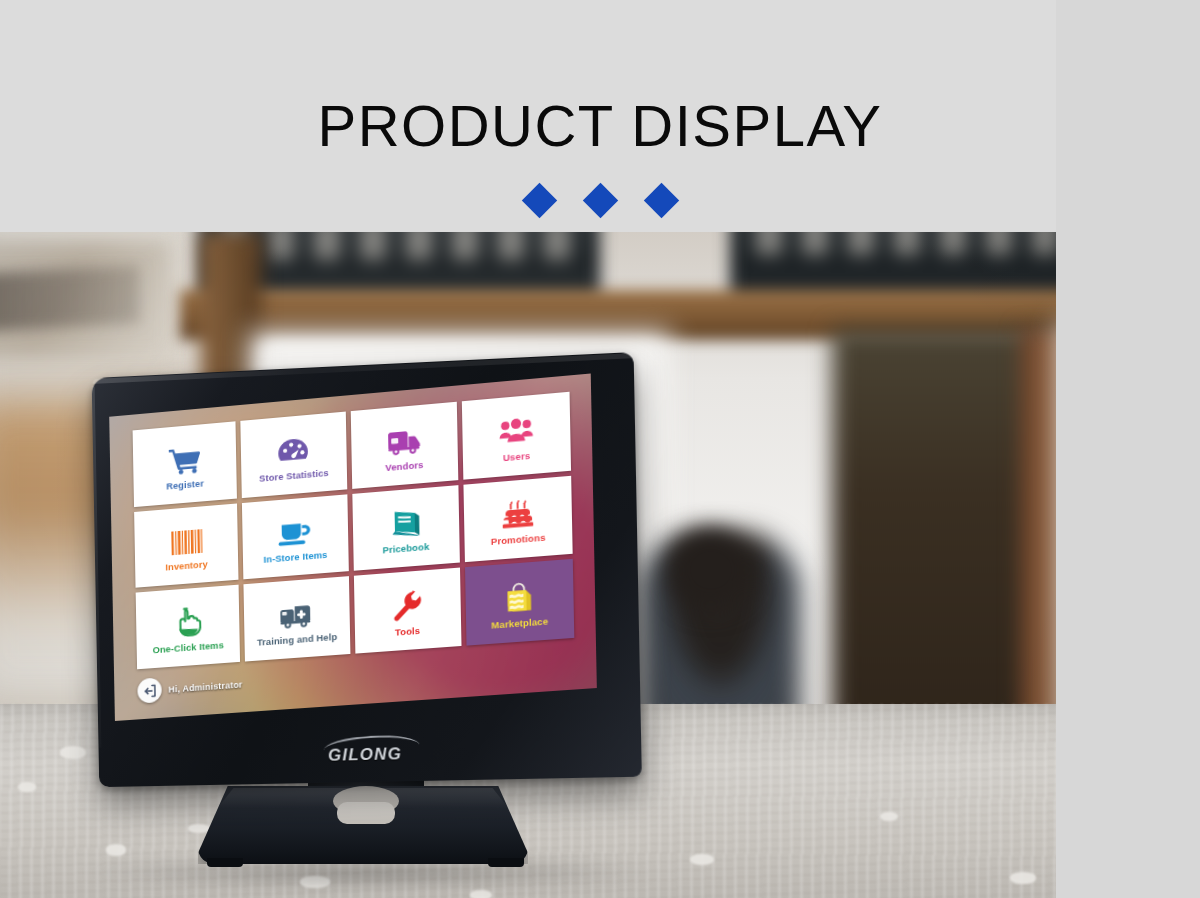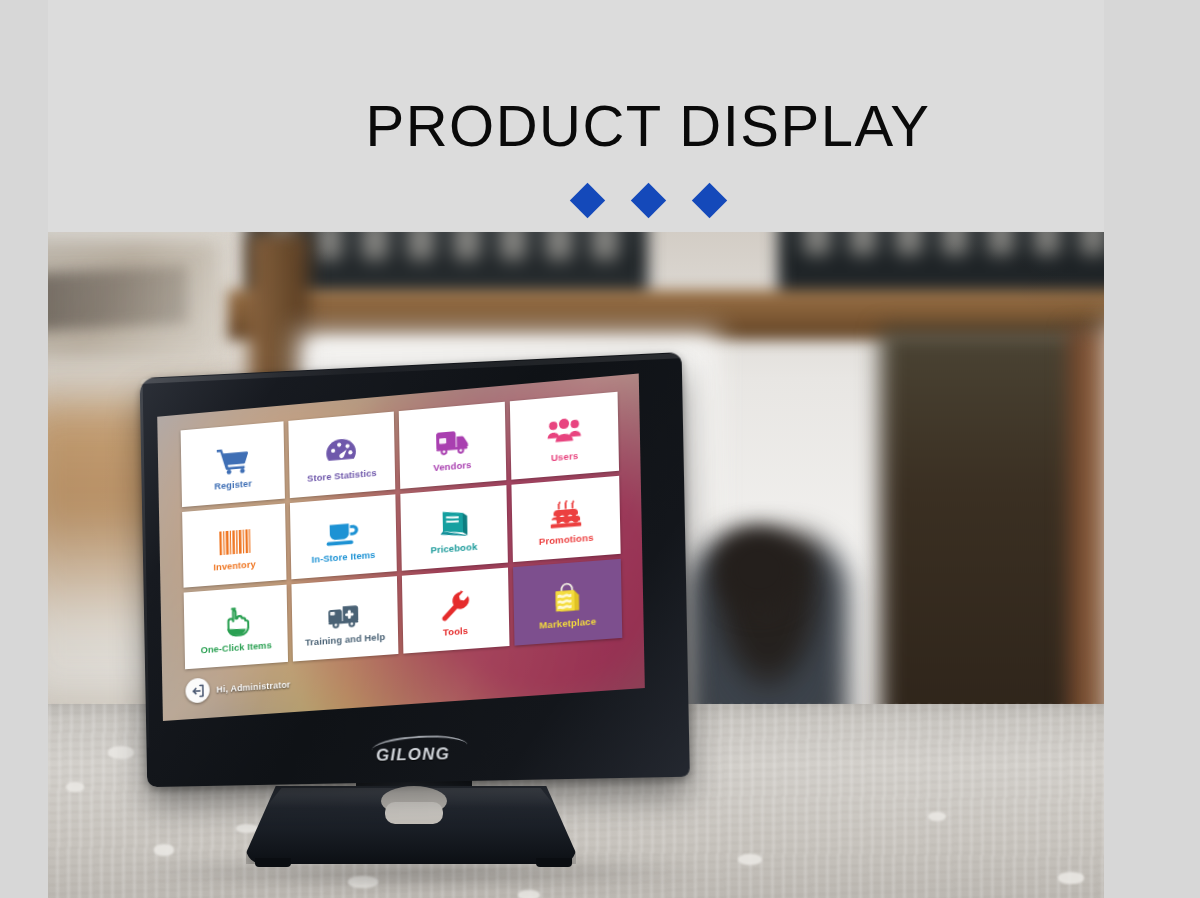--- a/index.html
+++ b/index.html
@@ -2,21 +2,21 @@
 <html><head>
 <meta charset="utf-8">
 <title>Product Display</title>
 <style>
   html,body{margin:0;padding:0;}
   body{
     width:1200px;height:898px;overflow:hidden;position:relative;
     font-family:"Liberation Sans","DejaVu Sans",sans-serif;
     background:#d7d7d7;
   }
-  .page{position:absolute;inset:0;width:1056px;height:898px;overflow:hidden;margin-left:48px;}
+  .page{position:absolute;inset:0;width:1056px;height:898px;overflow:hidden;}
 
   
   .header{
     position:absolute;left:0;top:0;width:1200px;height:232px;
     background:#dcdcdc;z-index:30;
   }
   .header-title{
     position:absolute;left:0;top:95px;width:1200px;text-align:center;
     font-size:58px;letter-spacing:1.5px;font-weight:300;color:#0a0a0a;
     font-family:"Liberation Sans","DejaVu Sans",sans-serif;

